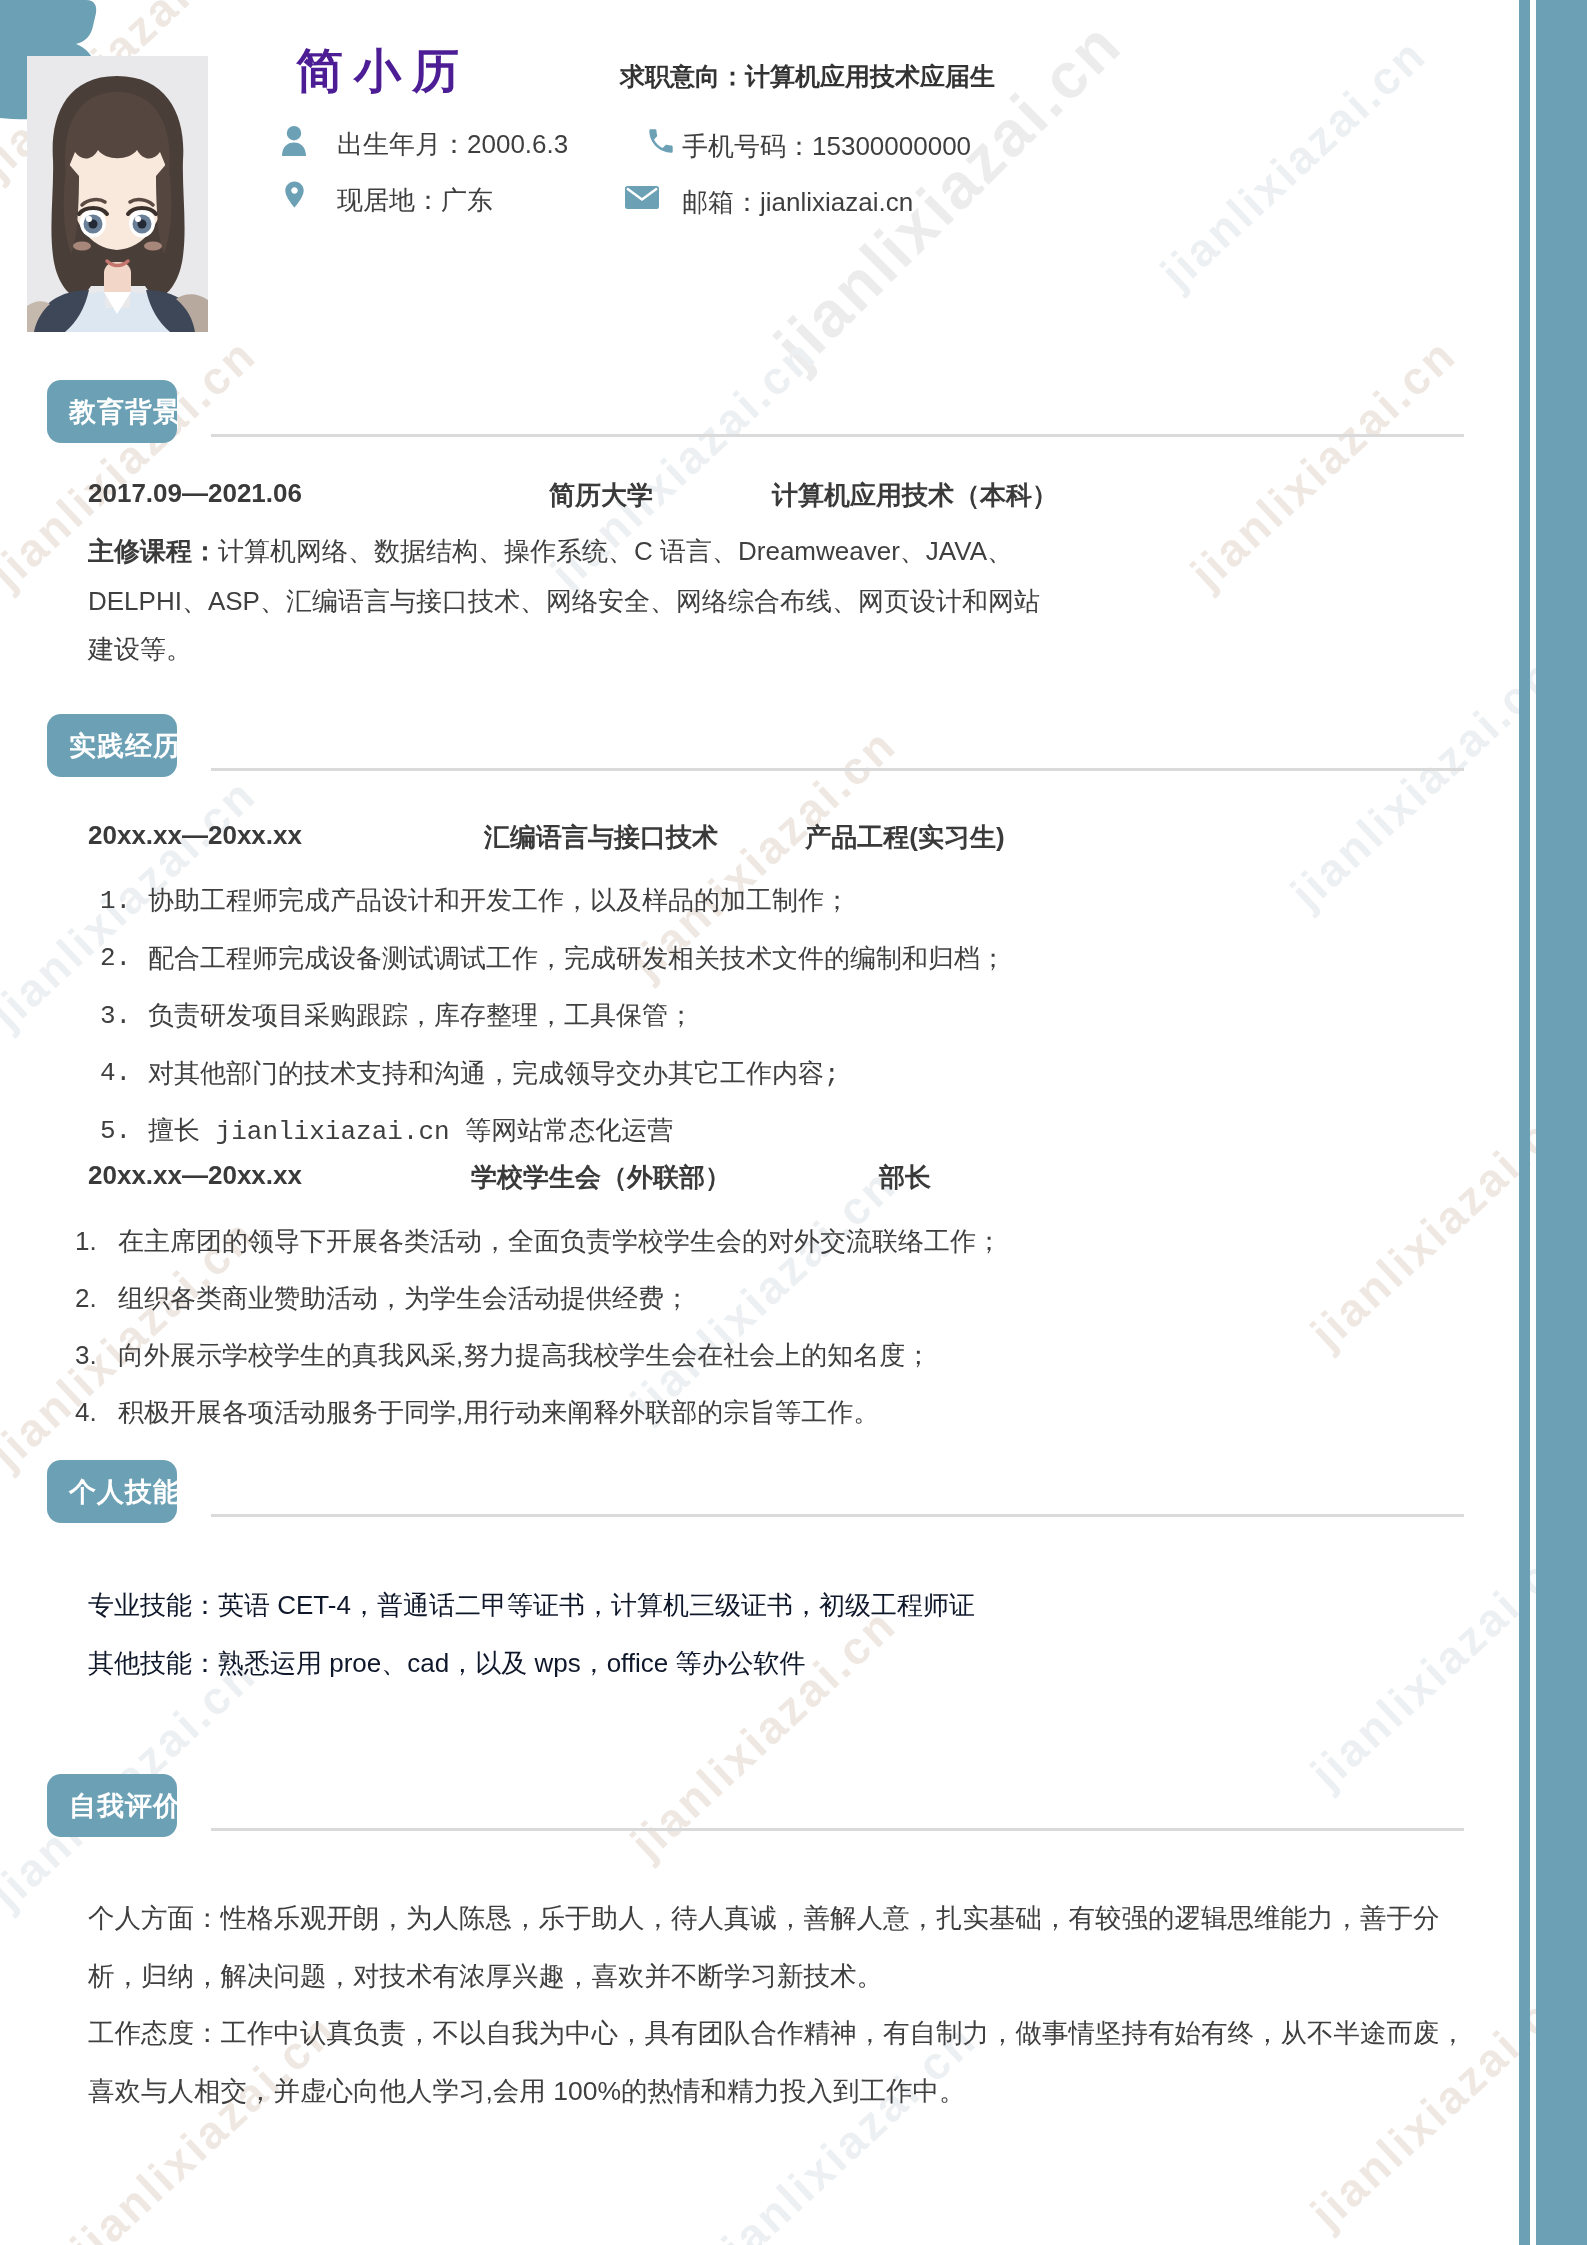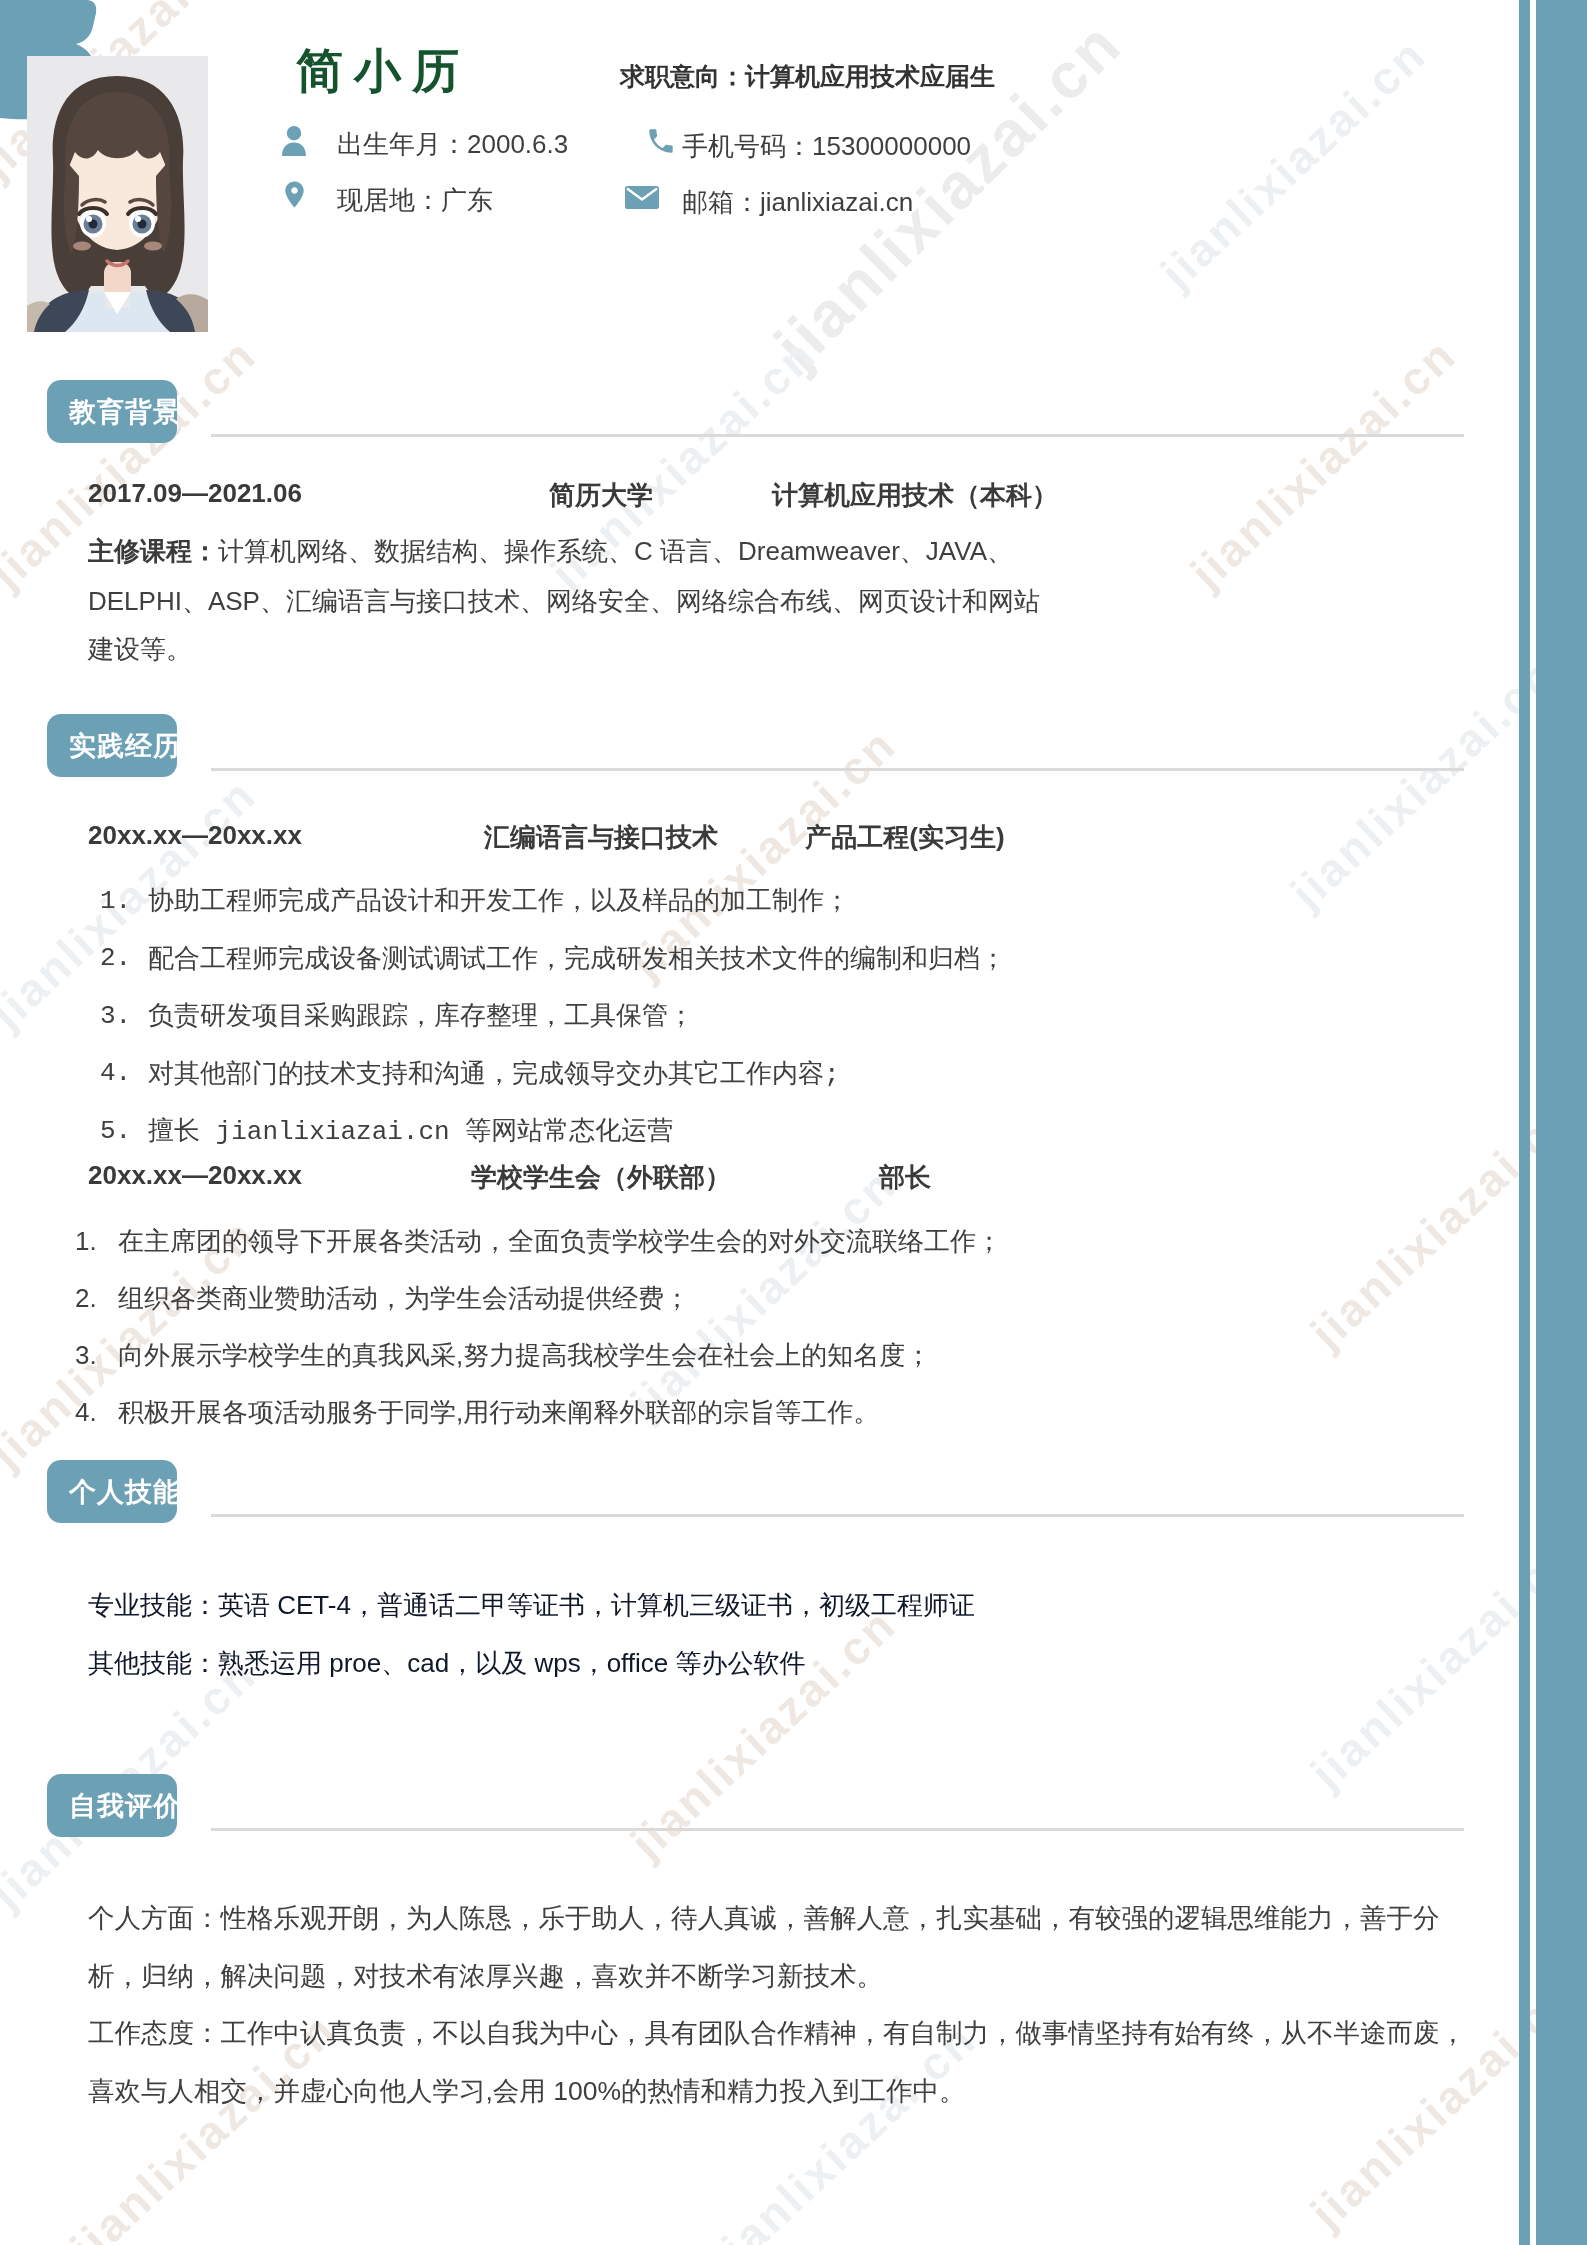--- a/index.html
+++ b/index.html
@@ -14,21 +14,21 @@
   .wm.lg{font-size:64px;color:#ececec;transform:rotate(-45deg);}
 
   
   .blob{position:absolute;left:0;top:0;z-index:1;}
   .stripe-thin{position:absolute;left:1519px;top:0;width:11px;height:2245px;background:#6BA0B5;z-index:1;}
   .stripe-wide{position:absolute;left:1536px;top:0;width:51px;height:2245px;background:#6BA0B5;z-index:1;}
 
   
   .photo{position:absolute;left:27px;top:56px;width:181px;height:276px;z-index:2;}
   .name{position:absolute;left:296px;top:40px;font-size:47px;font-weight:bold;letter-spacing:11px;
-        color:#14532d;z-index:2;white-space:nowrap;}
+        color:#4c1d95;z-index:2;white-space:nowrap;}
   .intent{position:absolute;left:620px;top:60px;font-size:25px;font-weight:bold;color:#333;
           z-index:2;white-space:nowrap;}
   .c-icon{position:absolute;z-index:2;}
   .c-label{position:absolute;font-size:26px;color:#3f3f3f;z-index:2;white-space:nowrap;line-height:32px;}
 
   
   .sec-head{position:absolute;left:47px;width:130px;height:63px;background:#6BA0B5;border-radius:14px;
             display:flex;align-items:center;gap:9px;padding-left:13px;box-sizing:border-box;z-index:2;}
   .sec-head .t{font-size:27px;font-weight:bold;color:#fff;letter-spacing:1px;white-space:nowrap;}
   .sec-line{position:absolute;left:211px;width:1253px;height:3px;background:#dadada;z-index:1;}

